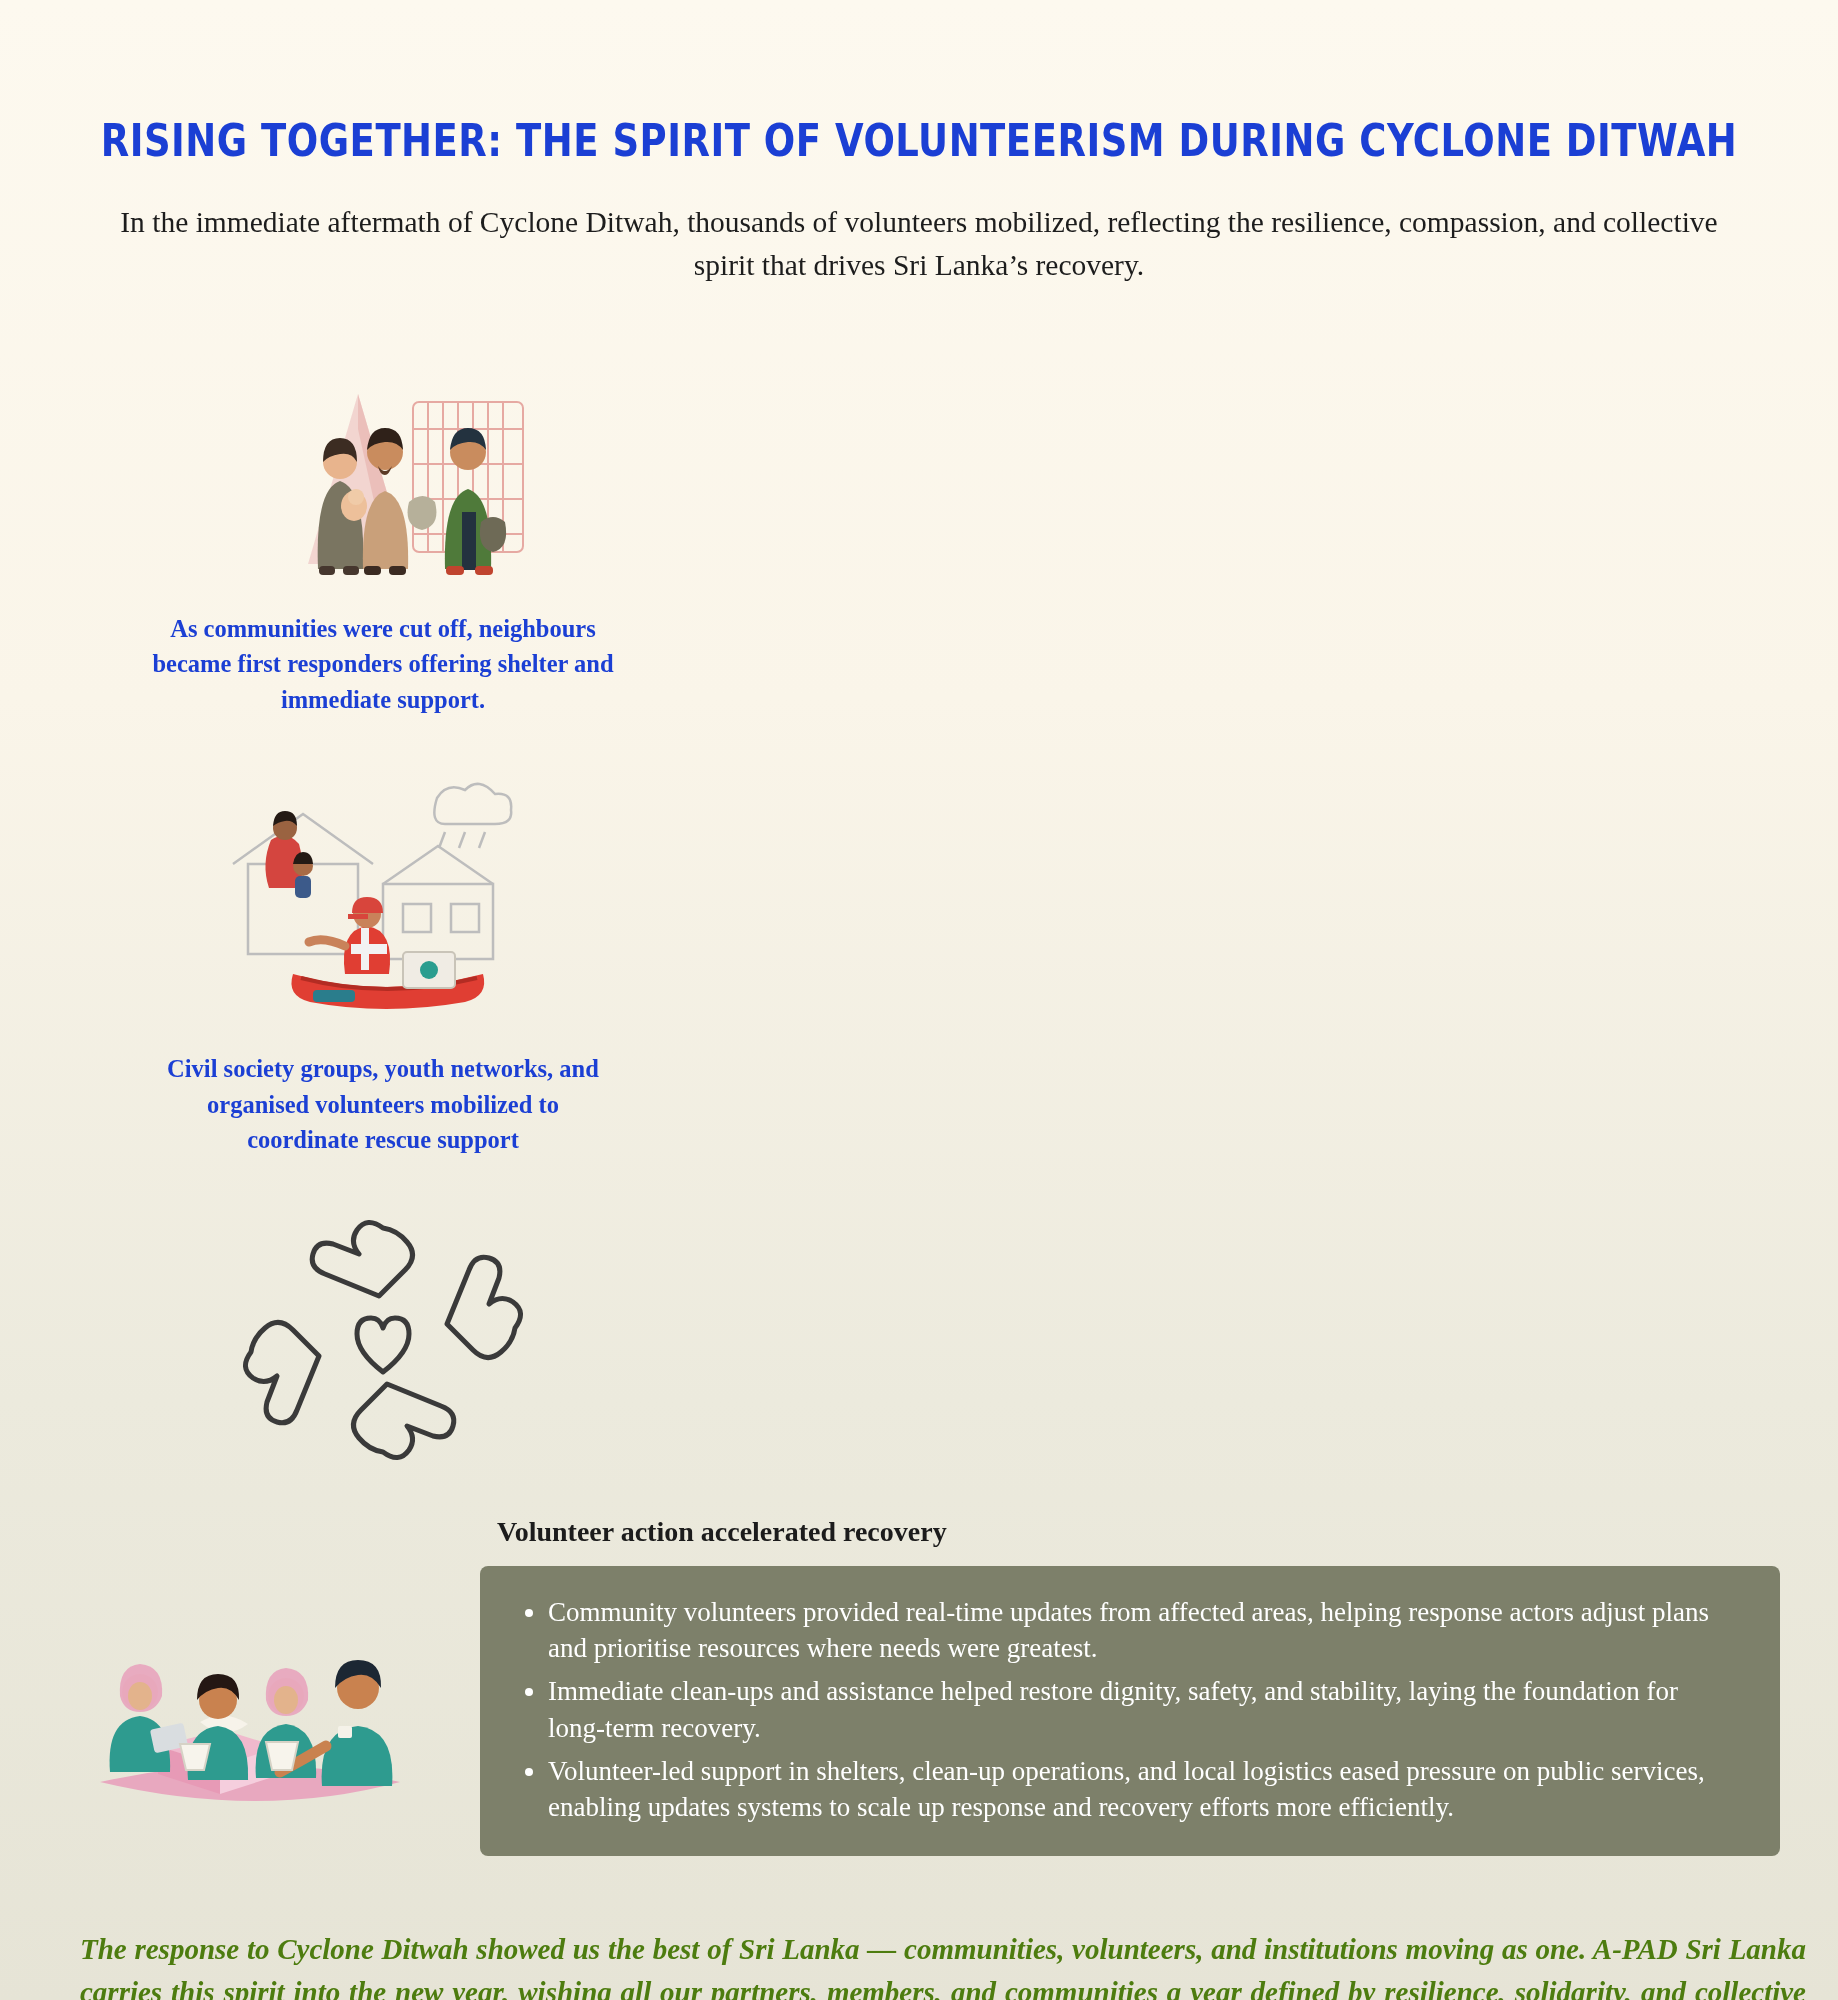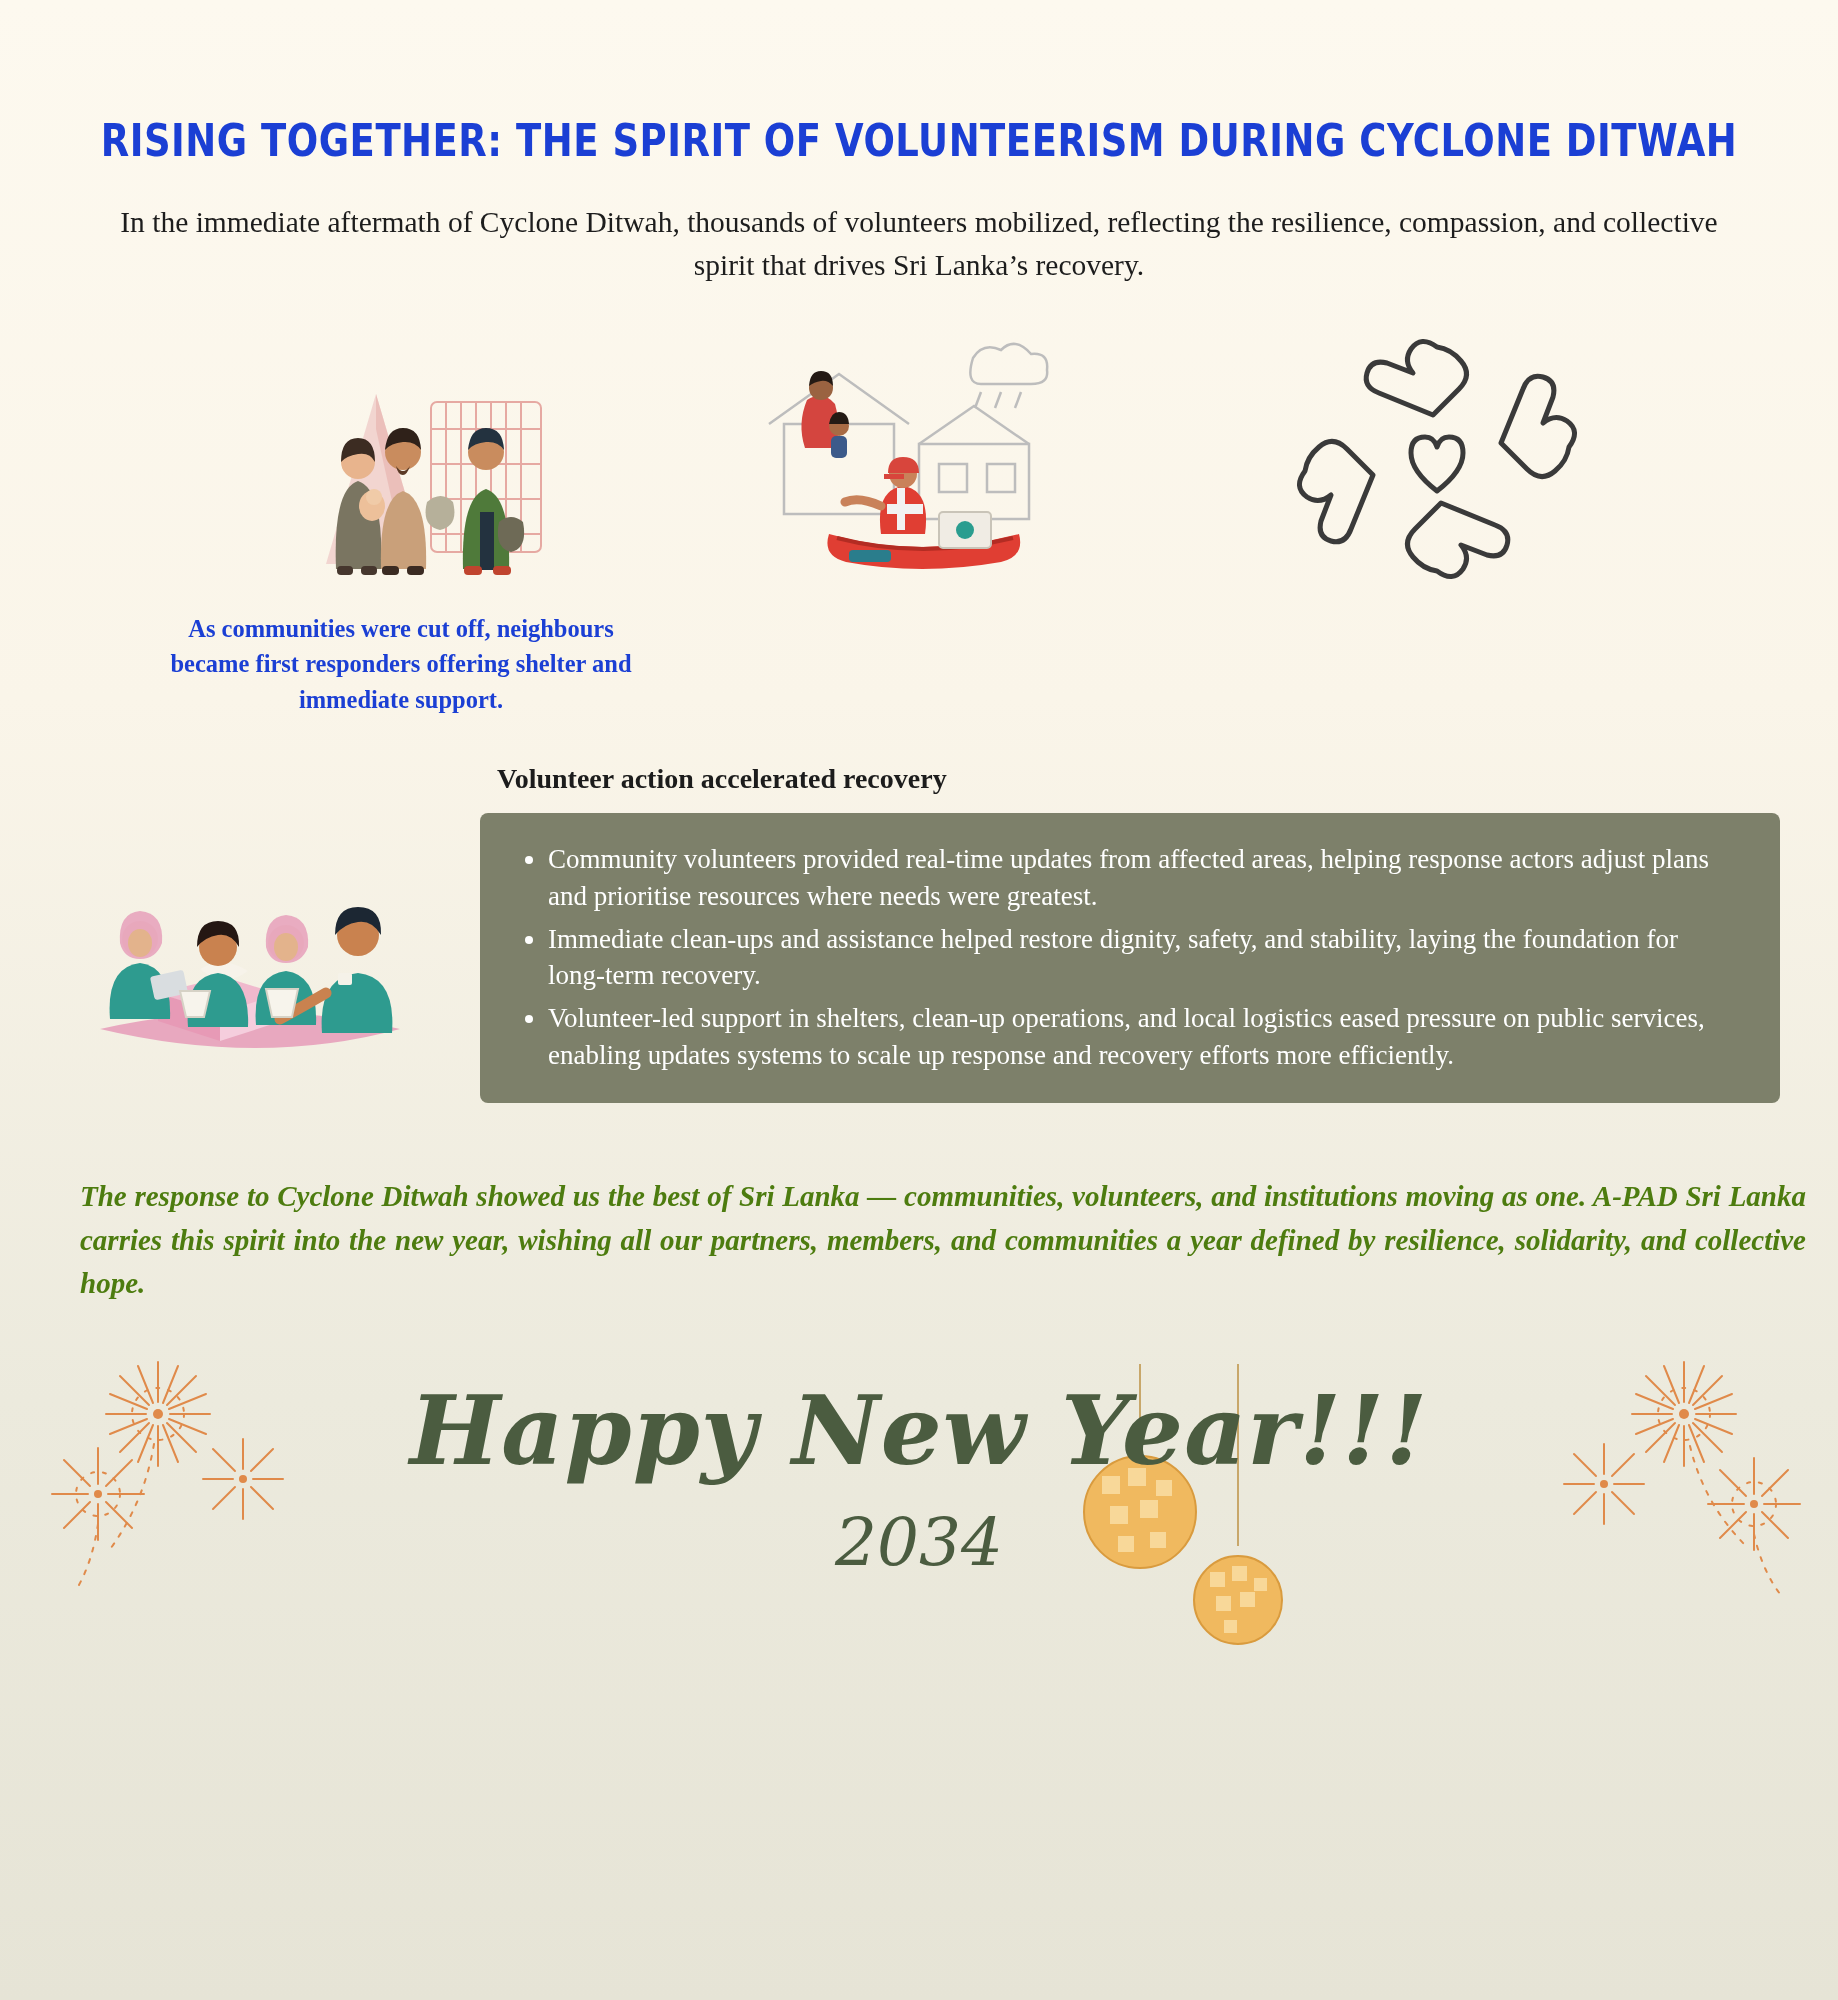--- a/index.html
+++ b/index.html
@@ -34,20 +34,21 @@
     color: #1d1d1d;
   }
 
   
   .cols {
     display: flex;
     justify-content: center;
     gap: 52px;
     margin-top: 42px;
     padding: 0 150px;
+    flex-direction: column;
   }
   .col {
     width: 466px;
     display: flex;
     flex-direction: column;
     align-items: center;
   }
   .col .art {
     height: 260px;
     width: 100%;
@@ -239,20 +240,21 @@
         <circle cx="174" cy="140" r="14" fill="#c9825a"></circle>
         <path d="M159 139 q0 -16 15 -16 q16 0 16 16 z" fill="#d8453c"></path>
         <path d="M155 140 h20 v5 h-20z" fill="#d8453c"></path>
         <path d="M152 172 q-22 -10 -36 -4" stroke="#c9825a" stroke-width="9" fill="none" stroke-linecap="round"></path>
         <rect x="120" y="216" width="42" height="12" rx="4" fill="#2a7d8c"></rect>
 
         <rect x="210" y="178" width="52" height="36" rx="4" fill="#f0ece4" stroke="#c9c4b8" stroke-width="2"></rect>
         <circle cx="236" cy="196" r="9" fill="#2a9d8f"></circle>
       </svg>
     </div>
+    <div class="caption">Civil society groups, youth networks, and organised volunteers mobilized to coordinate rescue support</div>
   </div>
 
   <div class="col">
     <div class="art">
       <svg width="300" height="260" viewBox="0 0 300 260" xmlns="http://www.w3.org/2000/svg">
         <g fill="none" stroke="#3a3a3a" stroke-width="5" stroke-linejoin="round" stroke-linecap="round">
 
           <path d="M150 18 q-16 -12 -26 2 q-8 12 2 24 l-26 -10 q-16 -4 -20 10 q-4 14 12 20 l54 22 l26 -26 q14 -14 2 -28 q-10 -12 -24 -14z"></path>
 
           <path d="M282 118 q12 -16 -2 -26 q-12 -8 -24 2 l10 -26 q4 -16 -10 -20 q-14 -4 -20 12 l-22 54 l26 26 q14 14 28 2 q12 -10 14 -24z"></path>

